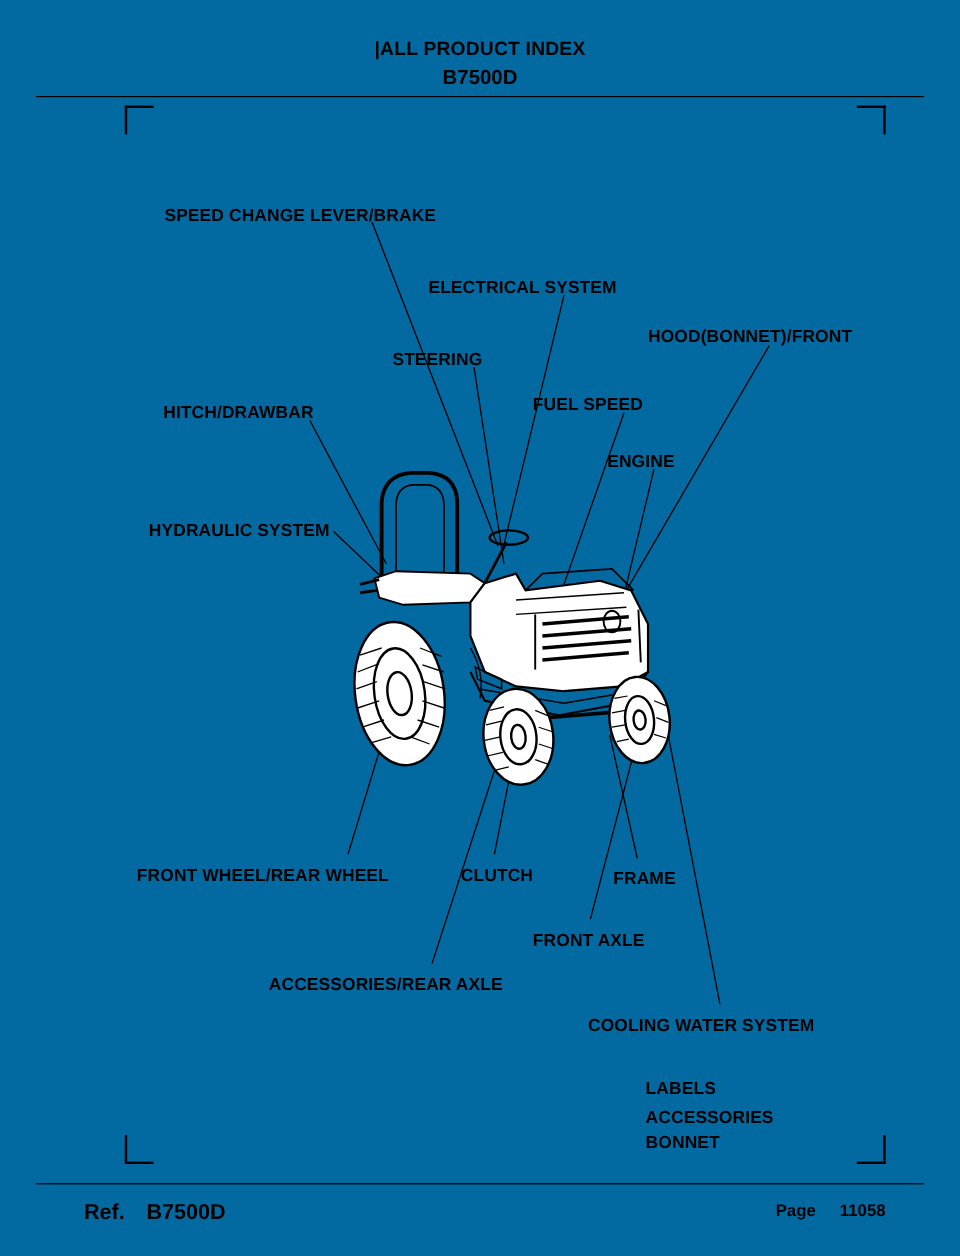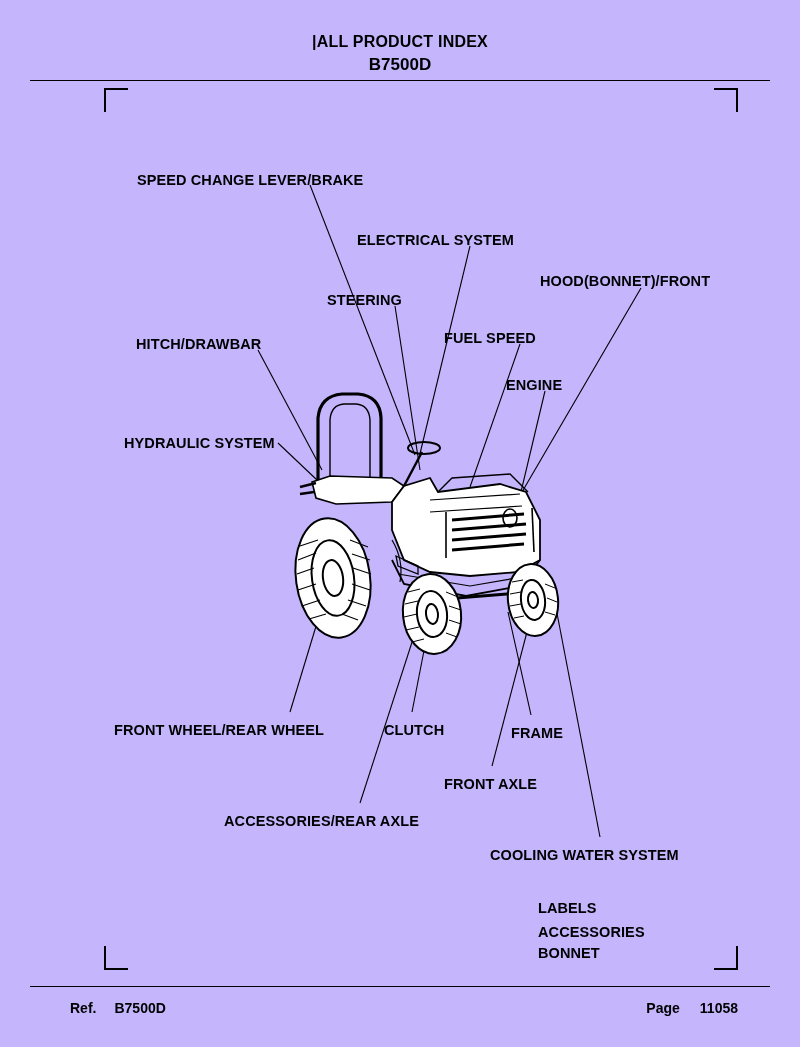--- a/index.html
+++ b/index.html
@@ -4,21 +4,21 @@
 <style>
   html, body {
     margin: 0;
     padding: 0;
     background: #ffffff;
   }
   #page {
     position: relative;
     width: 800px;
     height: 1047px;
-    background: #c4b5fd;
+    background: #0369a1;
     font-family: "Liberation Sans", sans-serif;
     color: #000000;
     overflow: hidden;
   }
 
   
   .header {
     position: absolute;
     left: 0;
     top: 0;
@@ -53,21 +53,21 @@
     left: 30px;
     top: 986px;
     width: 740px;
     height: 0;
     border-top: 1px solid #000;
   }
   .footer-left {
     position: absolute;
     left: 70px;
     top: 1000px;
-    font-size: 14px;
+    font-size: 18px;
     font-weight: bold;
   }
   .footer-left .ref-value { margin-left: 18px; }
   .footer-right {
     position: absolute;
     right: 62px;
     top: 1000px;
     font-size: 14px;
     font-weight: bold;
   }

